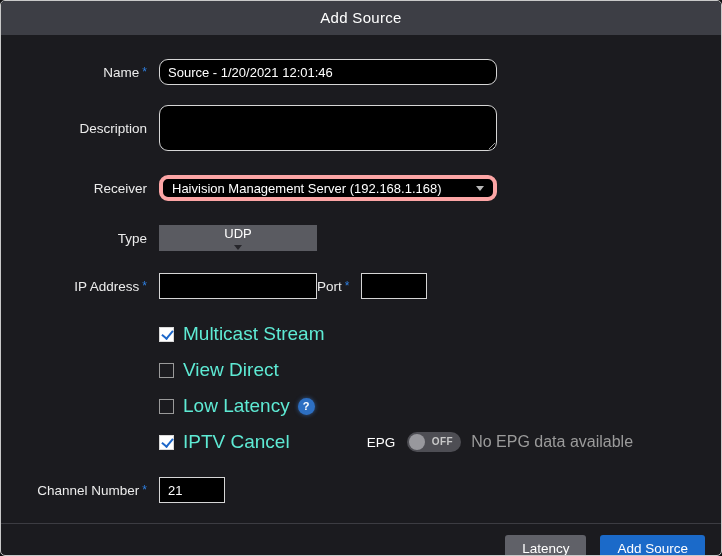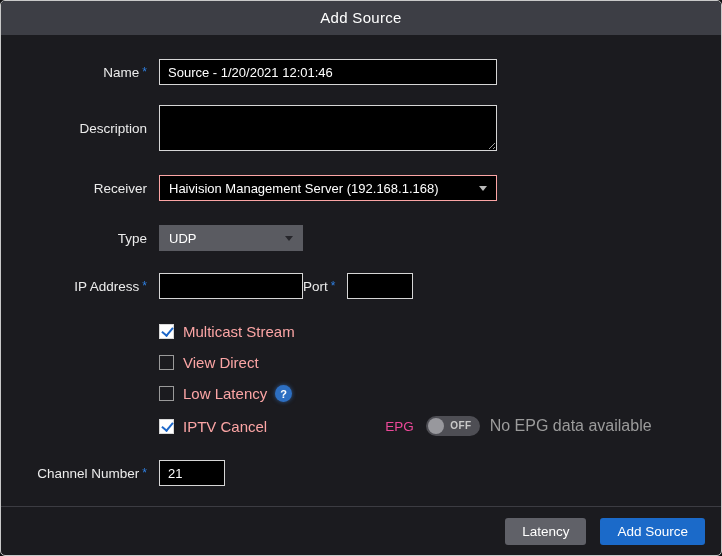--- a/index.html
+++ b/index.html
@@ -18,52 +18,52 @@
   .row.cb{margin-bottom:14px;}
   .label{
     width:146px;flex:0 0 146px;text-align:right;padding-right:12px;
     color:#ececec;font-size:13.5px;white-space:nowrap;
   }
   .req{color:#2f7fe0;font-size:12px;margin-left:3px;vertical-align:1px;}
   .txt{
     background:#000;border:1px solid #d6d6d6;color:#fff;font-size:13px;
     padding:3px 8px;box-sizing:border-box;height:26px;font-family:"Liberation Sans",sans-serif;
   }
-  .w-lg{width:338px;}
-  .w-md{width:144px;}
+  .w-lg{width:338px;border-radius:9px;}
+  .w-md{width:158px;flex-direction:column;}
   .w-sm{width:66px;}
   textarea.txt{height:46px;resize:both;padding-top:4px;}
   .select{
     display:flex;align-items:center;justify-content:space-between;
-    background:#000;border:1px solid #fca5a5;color:#fff;font-size:13px;
+    background:#000;border:4px solid #fca5a5;color:#fff;font-size:13px;
     padding:0 9px;box-sizing:border-box;height:26px;cursor:pointer;
   }
   .select.gray{background:#5a5b61;border:1px solid #5a5b61;}
   .caret{width:0;height:0;border-left:4px solid transparent;border-right:4px solid transparent;border-top:5px solid #b9b9b9;}
   .select.gray .caret{border-top-color:#26262b;}
   .port-label{color:#ececec;font-size:13.5px;padding-right:12px;white-space:nowrap;}
   
   .cbox{
     width:15px;height:15px;flex:0 0 15px;box-sizing:border-box;position:relative;
     border:1px solid #9a9a9a;background:transparent;cursor:pointer;margin-right:9px;
   }
   .cbox.checked{background:#ffffff;border-color:#d9d9d9;}
   .cbox.checked::after{
     content:"";position:absolute;left:4px;top:0px;width:5px;height:9px;
     border-right:2px solid #1d67c9;border-bottom:2px solid #1d67c9;transform:rotate(40deg);
   }
-  .cb-label{color:#fca5a5;font-size:15px;}
+  .cb-label{color:#5eead4;font-size:19px;}
   
   .help{
     width:17px;height:17px;border-radius:50%;background:#2d6fc2;color:#fff;
     font-size:11px;font-weight:bold;display:inline-flex;align-items:center;justify-content:center;
     margin-left:8px;cursor:pointer;box-shadow:0 0 4px rgba(60,130,220,.6);
   }
   
-  .epg-label{color:#ec4899;font-size:13.5px;margin-left:118px;}
+  .epg-label{color:#ffffff;font-size:13.5px;margin-left:77px;}
   .toggle{
     width:54px;height:20px;border-radius:10px;background:#4e4e54;position:relative;
     margin-left:12px;cursor:pointer;flex:0 0 54px;
   }
   .toggle .knob{
     position:absolute;left:2px;top:2px;width:16px;height:16px;border-radius:50%;background:#98989d;
   }
   .toggle .state{
     position:absolute;right:8px;top:0;height:36px;line-height:20px;
     font-size:10px;font-weight:bold;color:#c9c9c9;letter-spacing:.5px;

